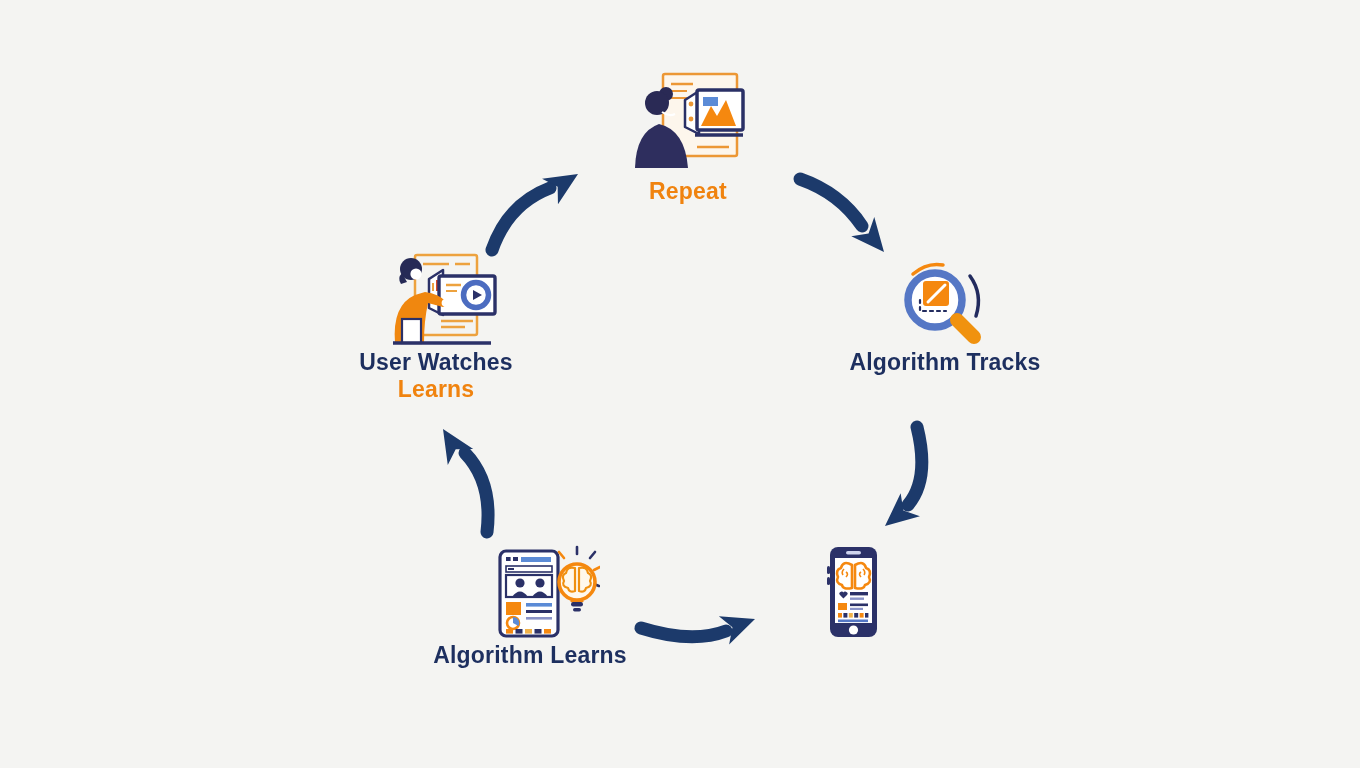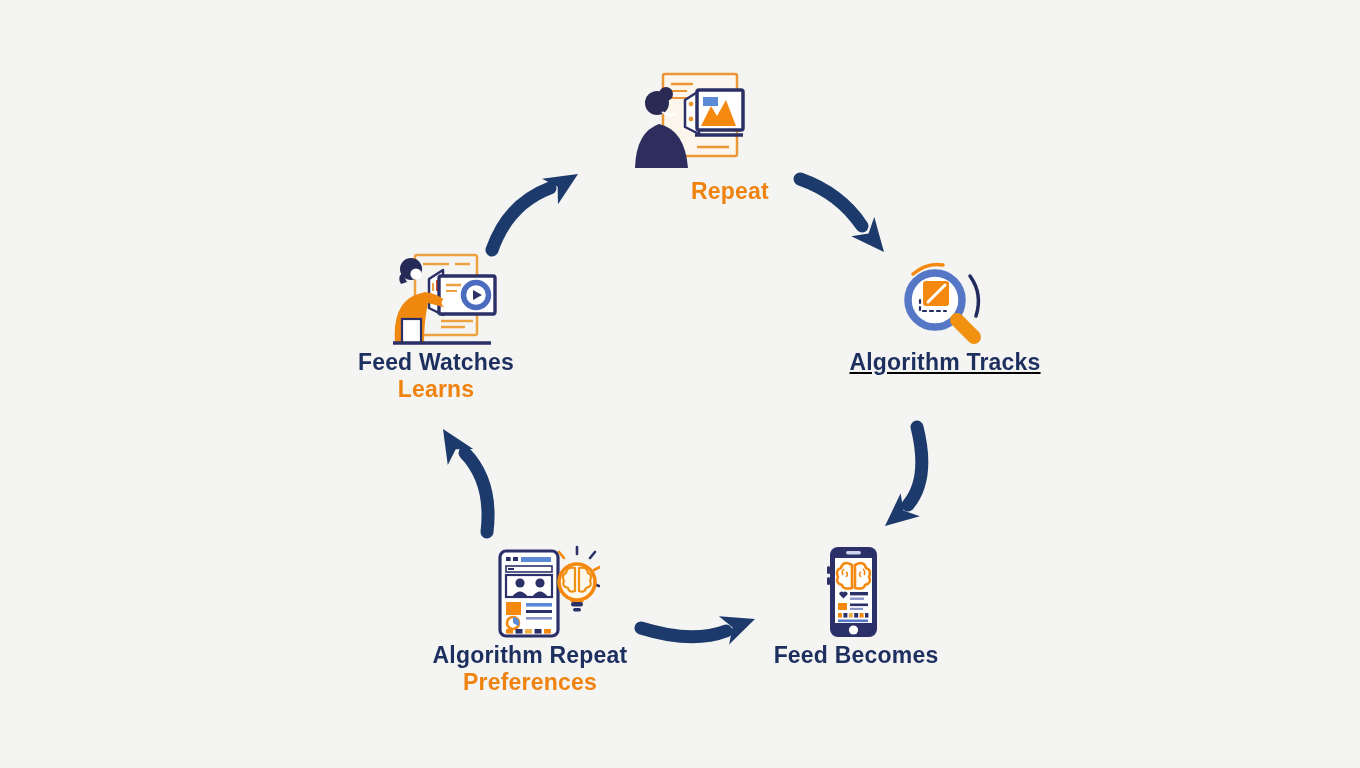--- a/index.html
+++ b/index.html
@@ -21,22 +21,22 @@
     display:block;color:#f0830f;font-size:23px;font-weight:700;
     letter-spacing:0.2px;margin-top:2px;
   }
   
   #icon-repeat{left:633px;top:70px;width:112px;height:100px;}
   #icon-tracks{left:885px;top:260px;width:112px;height:94px;}
   #icon-feed{left:820px;top:544px;width:66px;height:96px;}
   #icon-learns{left:486px;top:542px;width:114px;height:97px;}
   #icon-watches{left:385px;top:253px;width:114px;height:92px;}
   
-  #label-repeat{left:558px;top:177px;width:260px;margin-left:42px;}
-  #label-tracks{left:815px;top:350px;width:260px;text-decoration:underline;}
+  #label-repeat{left:558px;top:177px;width:260px;}
+  #label-tracks{left:815px;top:350px;width:260px;}
   #label-feed{left:726px;top:643px;width:260px;}
   #label-learns{left:400px;top:643px;width:260px;}
   #label-watches{left:306px;top:350px;width:260px;}
 </style>
 </head>
 <body>
 
 <div class="canvas">
 
   <svg class="arrow-layer" viewBox="0 0 1360 768" aria-hidden="true">
@@ -123,21 +123,20 @@
       <rect x="18" y="69" width="4" height="4.6" fill="#f5880f"></rect>
       <rect x="23.4" y="69" width="4" height="4.6" fill="#2b3168"></rect>
       <rect x="28.8" y="69" width="4" height="4.6" fill="#f0b24a"></rect>
       <rect x="34.2" y="69" width="4" height="4.6" fill="#2b3168"></rect>
       <rect x="39.6" y="69" width="4" height="4.6" fill="#f5880f"></rect>
       <rect x="45" y="69" width="3.4" height="4.6" fill="#2b3168"></rect>
       <rect x="18" y="75.5" width="30" height="2.6" fill="#5577c5"></rect>
     </svg>
   </div>
   <div class="node-label" id="label-feed">
-    <span class="title">Feed Becomes</span>
   </div>
 
   <div class="node-icon" id="icon-learns">
     <svg viewBox="0 0 114 97" width="114" height="97">
       <rect x="14" y="9" width="58" height="85" rx="6" fill="#fff" stroke="#2b3168" stroke-width="3.2"></rect>
       <rect x="20" y="15" width="4.6" height="4" fill="#2b3168"></rect>
       <rect x="27" y="15" width="5" height="4" fill="#2b3168"></rect>
       <rect x="35" y="15" width="30" height="5" fill="#5b8bd6"></rect>
       <rect x="20" y="24" width="46" height="6" fill="none" stroke="#2b3168" stroke-width="1.6"></rect>
       <rect x="22" y="26" width="6" height="2" fill="#2b3168"></rect>
@@ -164,22 +163,21 @@
       <line x1="108" y1="42" x2="113" y2="44" stroke="#2b3168" stroke-width="2.6" stroke-linecap="round"></line>
       <circle cx="91" cy="40" r="18" fill="#fff8ec" stroke="#f5880f" stroke-width="3.6"></circle>
       <path d="M89 26 q-8 -2 -9 5 q-5 2 -2 8 q-3 5 4 7 q1 5 7 3 z" fill="none" stroke="#f09010" stroke-width="2.2" stroke-linejoin="round"></path>
       <path d="M93 26 q8 -2 9 5 q5 2 2 8 q3 5 -4 7 q-1 5 -7 3 z" fill="none" stroke="#f09010" stroke-width="2.2" stroke-linejoin="round"></path>
       <path d="M85 58 q6 5 12 0" stroke="#f5880f" stroke-width="3" fill="none"></path>
       <rect x="85" y="60" width="12" height="4.4" rx="2.2" fill="#2b3168"></rect>
       <rect x="87" y="66" width="8" height="3.4" rx="1.7" fill="#2b3168"></rect>
     </svg>
   </div>
   <div class="node-label" id="label-learns">
-    <span class="title">Algorithm Repeat</span>
-    <span class="subtitle">Preferences</span>
+    <span class="title">Algorithm Learns</span>
   </div>
 
   <div class="node-icon" id="icon-watches">
     <svg viewBox="0 0 114 92" width="114" height="92">
       <rect x="30" y="2" width="62" height="80" rx="2" fill="none" stroke="#eda23f" stroke-width="2.5"></rect>
       <line x1="38" y1="11" x2="64" y2="11" stroke="#eda23f" stroke-width="2.5"></line>
       <line x1="70" y1="11" x2="85" y2="11" stroke="#eda23f" stroke-width="2.5"></line>
       <line x1="56" y1="68" x2="88" y2="68" stroke="#eda23f" stroke-width="2.5"></line>
       <line x1="56" y1="74" x2="80" y2="74" stroke="#eda23f" stroke-width="2.5"></line>
       <path d="M44 26 L58 17 L58 62 L44 55 Z" fill="#fff" stroke="#2b3168" stroke-width="2.5" stroke-linejoin="round"></path>
@@ -193,17 +191,17 @@
       <circle cx="26" cy="16" r="11" fill="#262a56"></circle>
       <path d="M17 20 q-5 5 -1 11 l6 -2 z" fill="#262a56"></path>
       <circle cx="31" cy="21" r="5.6" fill="#fff"></circle>
       <path d="M10 90 Q7 52 30 42 L40 39 Q54 41 60 48 Q62 52 58 54 L43 50 Q39 68 39 90 Z" fill="#f0870f"></path>
       <circle cx="60" cy="50" r="3.4" fill="#fff"></circle>
       <rect x="17" y="66" width="19" height="24" fill="#fff" stroke="#2b3168" stroke-width="2.2"></rect>
       <line x1="8" y1="90" x2="106" y2="90" stroke="#2b3168" stroke-width="3.4"></line>
     </svg>
   </div>
   <div class="node-label" id="label-watches">
-    <span class="title">Feed Watches</span>
+    <span class="title">User Watches</span>
     <span class="subtitle">Learns</span>
   </div>
 
 </div>
 
 </body></html>

